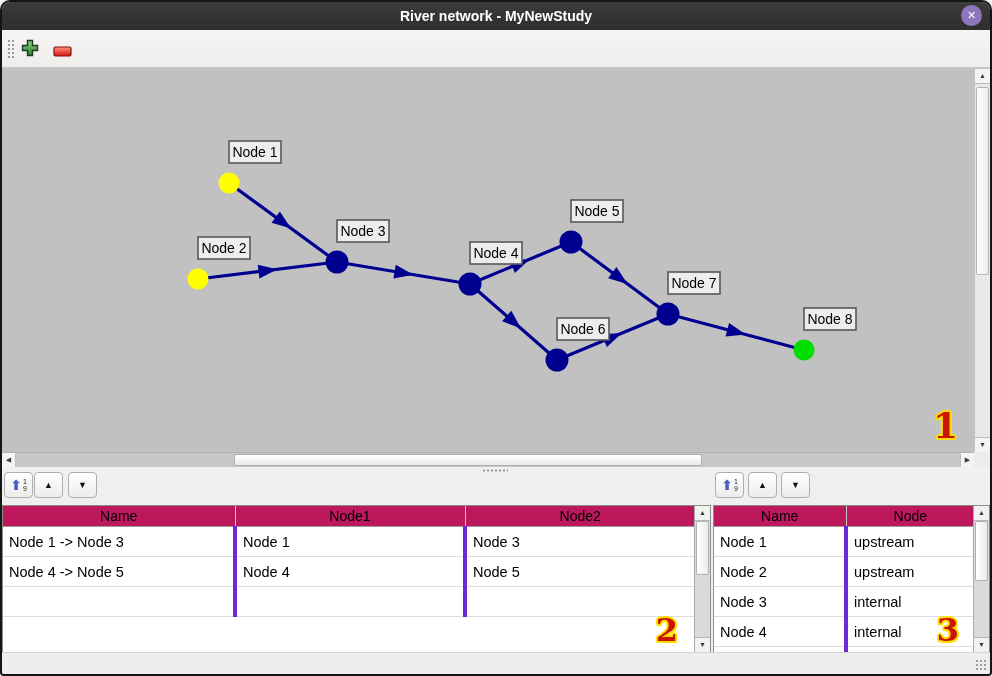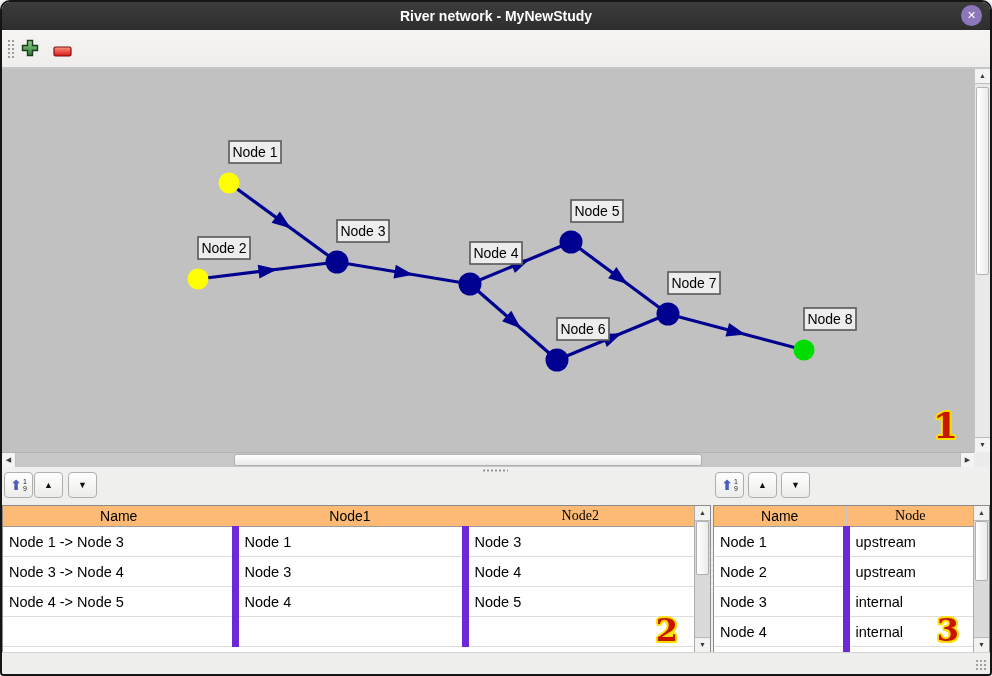--- a/index.html
+++ b/index.html
@@ -41,24 +41,24 @@
     background-image:radial-gradient(circle,#8d8d8b 1px,transparent 1.2px);background-size:4px 3px;}
   .panel-btn{position:absolute;top:470px;width:29px;height:26px;background:linear-gradient(#ffffff,#ececea);
     border:1px solid #aeaeac;border-radius:4px;box-sizing:border-box;display:flex;align-items:center;justify-content:center;cursor:pointer;}
   .tri{font-size:9px;color:#101010;line-height:1;}
   .sort-ico{display:flex;align-items:center;line-height:1;}
   .sort-ico .arr{color:#4a5cc0;font-weight:bold;font-size:14px;}
   .sort-ico .digs{display:flex;flex-direction:column;font-size:7px;color:#222;margin-left:1px;}
   
   .tablebox{position:absolute;top:503px;height:148px;background:#ffffff;border:1px solid #8a8a8a;box-sizing:border-box;overflow:hidden;}
   .tablebox table{border-collapse:collapse;table-layout:fixed;font-size:14.5px;color:#000;}
-  .tablebox th{height:20px;font-weight:normal;font-size:14px;text-align:center;background:#fdba74;
+  .tablebox th{height:20px;font-weight:normal;font-size:14px;text-align:center;background:#be185d;
     border-bottom:1px solid #9b9b9b;border-right:1px solid #c6c6c6;padding:0 4px;overflow:hidden;white-space:nowrap;}
-  .tablebox th:last-child{border-right:none;font-family:Liberation Serif, serif;}
-  .tablebox td{height:29px;border-bottom:1px solid #dedede;border-right:7px solid #6d28d9;
+  .tablebox th:last-child{border-right:none;}
+  .tablebox td{height:29px;border-bottom:1px solid #dedede;border-right:4px solid #6d28d9;
     padding:0 0 0 6px;overflow:hidden;white-space:nowrap;}
   .tablebox td:last-child{border-right:none;}
   .tbl-scroll{position:absolute;top:0;right:0;bottom:0;width:16px;background:#dadada;border-left:1px solid #ababab;box-sizing:border-box;}
   .tbl-scroll .sb-btn{position:absolute;left:0;right:0;height:14px;background:#f2f2f1;font-size:7px;line-height:14px;
     text-align:center;color:#3a3a3a;cursor:pointer;}
   .tbl-scroll .b-up{top:0;border-bottom:1px solid #b8b8b8;}
   .tbl-scroll .b-down{bottom:0;border-top:1px solid #b8b8b8;}
   .tbl-scroll .sb-thumb{position:absolute;left:1px;right:1px;top:15px;background:linear-gradient(90deg,#ffffff,#ebebeb);
     border:1px solid #b0b0b0;border-radius:2px;cursor:pointer;}
   .table-vsplitter{position:absolute;left:707px;top:545px;width:6px;height:48px;cursor:col-resize;
@@ -219,25 +219,20 @@
             <th>Node2</th>
           </tr>
         </thead>
         <tbody>
           <tr>
             <td>Node 1 -&gt; Node 3</td>
             <td>Node 1</td>
             <td>Node 3</td>
           </tr>
           <tr>
-            <td>Node 3 -&gt; Node 4</td>
-            <td>Node 3</td>
-            <td>Node 4</td>
-          </tr>
-          <tr>
             <td>Node 4 -&gt; Node 5</td>
             <td>Node 4</td>
             <td>Node 5</td>
           </tr>
           <tr>
             <td></td>
             <td></td>
             <td></td>
           </tr>
         </tbody>

